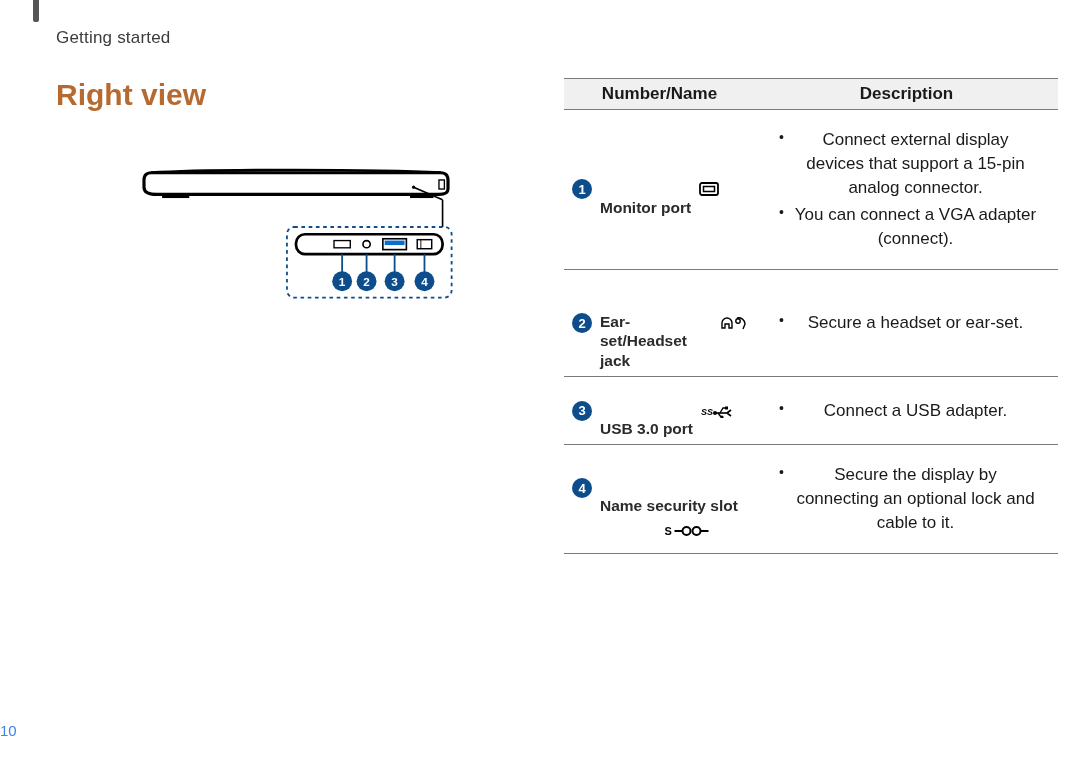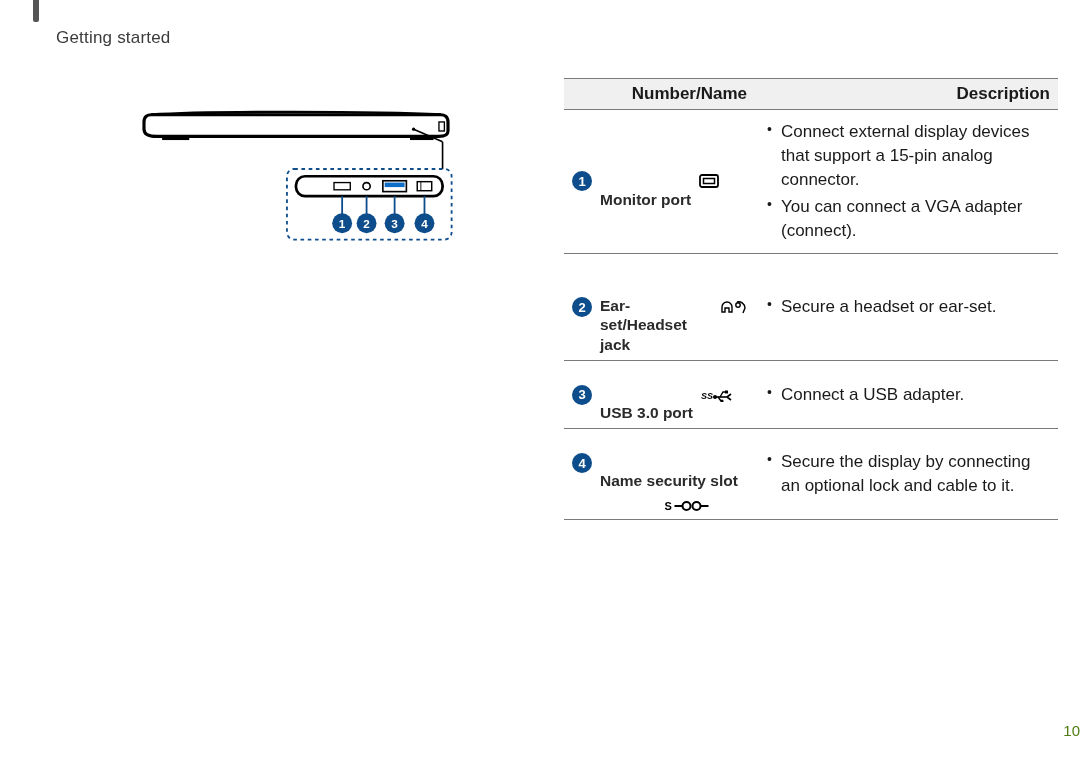--- a/index.html
+++ b/index.html
@@ -56,21 +56,21 @@
     display: flex;
     justify-content: center;
   }
 
   table.spec {
     width: 100%;
     border-collapse: collapse;
     font-size: 17px;
   }
   table.spec th {
-    text-align: right;
+    text-align: center;
     background: #f0f0f0;
     border-top: 1px solid #7a7a7a;
     border-bottom: 1px solid #7a7a7a;
     padding: 5px 8px;
     font-weight: bold;
     margin-left: 17px;
   }
   table.spec td {
     border-bottom: 1px solid #7a7a7a;
     padding: 6px 8px;
@@ -96,61 +96,63 @@
     flex-shrink: 0;
   }
   .row-name {
     font-weight: bold;
     color: #2b2b2b;
     font-size: 15.5px;
     line-height: 1.25;
     margin-top: 36px;
   }
   ul.desc {
-    margin: 0;
+    margin: 12px;
     padding-left: 18px;
     list-style: none;
+    text-align: center;
   }
   ul.desc li {
     position: relative;
     margin: 4px 0;
     line-height: 1.4;
     color: #1a1a1a;
   }
   ul.desc li::before {
     content: "•";
     position: absolute;
     left: -14px;
     top: 0;
     font-size: 14px;
     color: #1a1a1a;
   }
 
   .page-num {
     position: absolute;
     left: 0; right: 0;
     bottom: 24px;
-    text-align: right;
+    text-align: left;
     font-size: 15px;
-    color: #4d7c0f;
+    color: #3b82f6;
   }
 
   th.col-name { width: 175px; }
 
   .inline-icon { flex-shrink: 0; }
 </style>
 </head>
 <body>
 
 <div class="tab-marker"></div>
 <div class="top-gap"></div>
 <div class="breadcrumb">Getting started</div>
 
 <div class="columns">
   <div class="left-col">
+    <div class="page-title">Right view</div>
 
     <div class="diagram-wrap">
       <svg viewBox="0 0 420 200" width="380" height="182">
 
         <g>
           <path d="M50 40 L370 40 C374 40 378 42 378 48 L378 58 C378 62 374 64 368 64 L56 64 C48 64 42 62 42 56 L42 48 C42 42 46 40 50 40 Z" fill="#fff" stroke="#000" stroke-width="3.5"></path>
 
           <path d="M50 40 C110 36 300 36 370 40" fill="none" stroke="#000" stroke-width="3"></path>
 
           <rect x="62" y="64" width="30" height="4" fill="#000"></rect>

